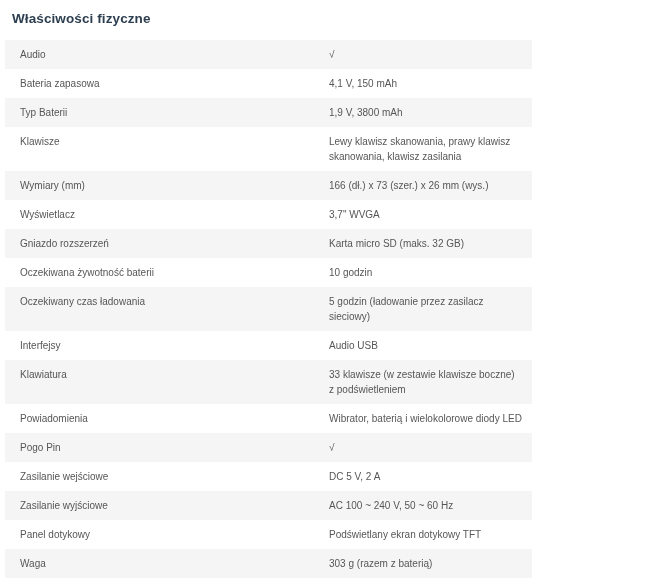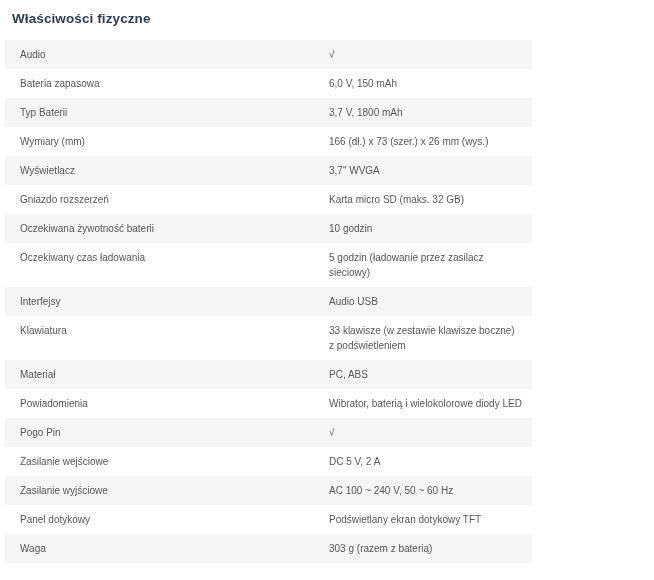--- a/index.html
+++ b/index.html
@@ -64,25 +64,29 @@
 <div class="page">
   <h2 class="section-title">Właściwości fizyczne</h2>
 
   <div class="spec-table" id="spec-table">
       <div class="spec-row">
         <div class="spec-cell spec-label">Audio</div>
         <div class="spec-cell spec-value">√</div>
       </div>
       <div class="spec-row">
         <div class="spec-cell spec-label">Bateria zapasowa</div>
-        <div class="spec-cell spec-value">6,0 V, 150 mAh</div>
+        <div class="spec-cell spec-value">4,1 V, 150 mAh</div>
       </div>
       <div class="spec-row">
         <div class="spec-cell spec-label">Typ Baterii</div>
-        <div class="spec-cell spec-value">3,7 V, 1800 mAh</div>
+        <div class="spec-cell spec-value">1,9 V, 3800 mAh</div>
+      </div>
+      <div class="spec-row">
+        <div class="spec-cell spec-label">Klawisze</div>
+        <div class="spec-cell spec-value">Lewy klawisz skanowania, prawy klawisz skanowania, klawisz zasilania</div>
       </div>
       <div class="spec-row">
         <div class="spec-cell spec-label">Wymiary (mm)</div>
         <div class="spec-cell spec-value">166 (dł.) x 73 (szer.) x 26 mm (wys.)</div>
       </div>
       <div class="spec-row">
         <div class="spec-cell spec-label">Wyświetlacz</div>
         <div class="spec-cell spec-value">3,7" WVGA</div>
       </div>
       <div class="spec-row">
@@ -99,24 +103,20 @@
       </div>
       <div class="spec-row">
         <div class="spec-cell spec-label">Interfejsy</div>
         <div class="spec-cell spec-value">Audio USB</div>
       </div>
       <div class="spec-row">
         <div class="spec-cell spec-label">Klawiatura</div>
         <div class="spec-cell spec-value">33 klawisze (w zestawie klawisze boczne) z podświetleniem</div>
       </div>
       <div class="spec-row">
-        <div class="spec-cell spec-label">Materiał</div>
-        <div class="spec-cell spec-value">PC, ABS</div>
-      </div>
-      <div class="spec-row">
         <div class="spec-cell spec-label">Powiadomienia</div>
         <div class="spec-cell spec-value">Wibrator, baterią i wielokolorowe diody LED</div>
       </div>
       <div class="spec-row">
         <div class="spec-cell spec-label">Pogo Pin</div>
         <div class="spec-cell spec-value">√</div>
       </div>
       <div class="spec-row">
         <div class="spec-cell spec-label">Zasilanie wejściowe</div>
         <div class="spec-cell spec-value">DC 5 V, 2 A</div>

